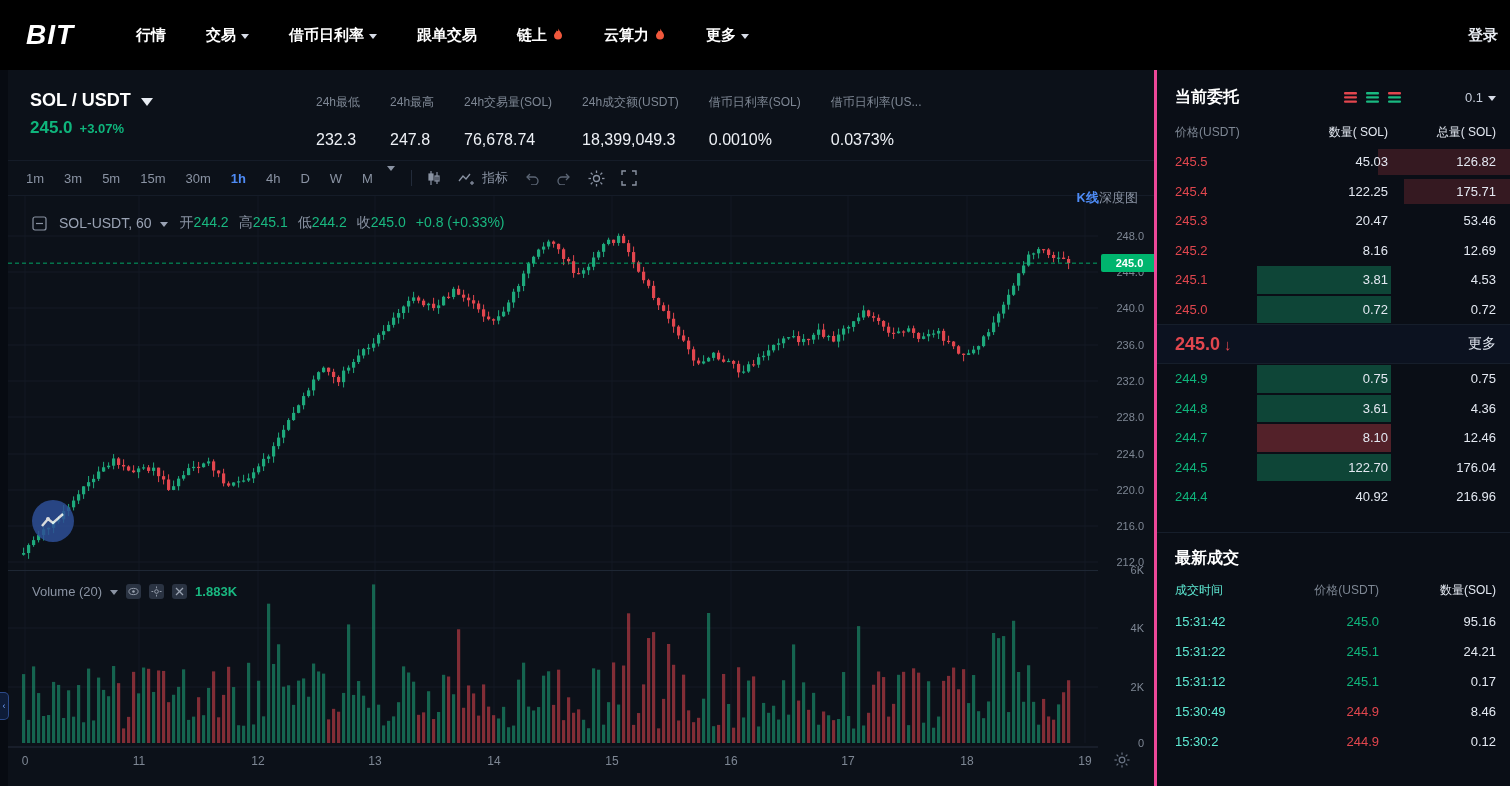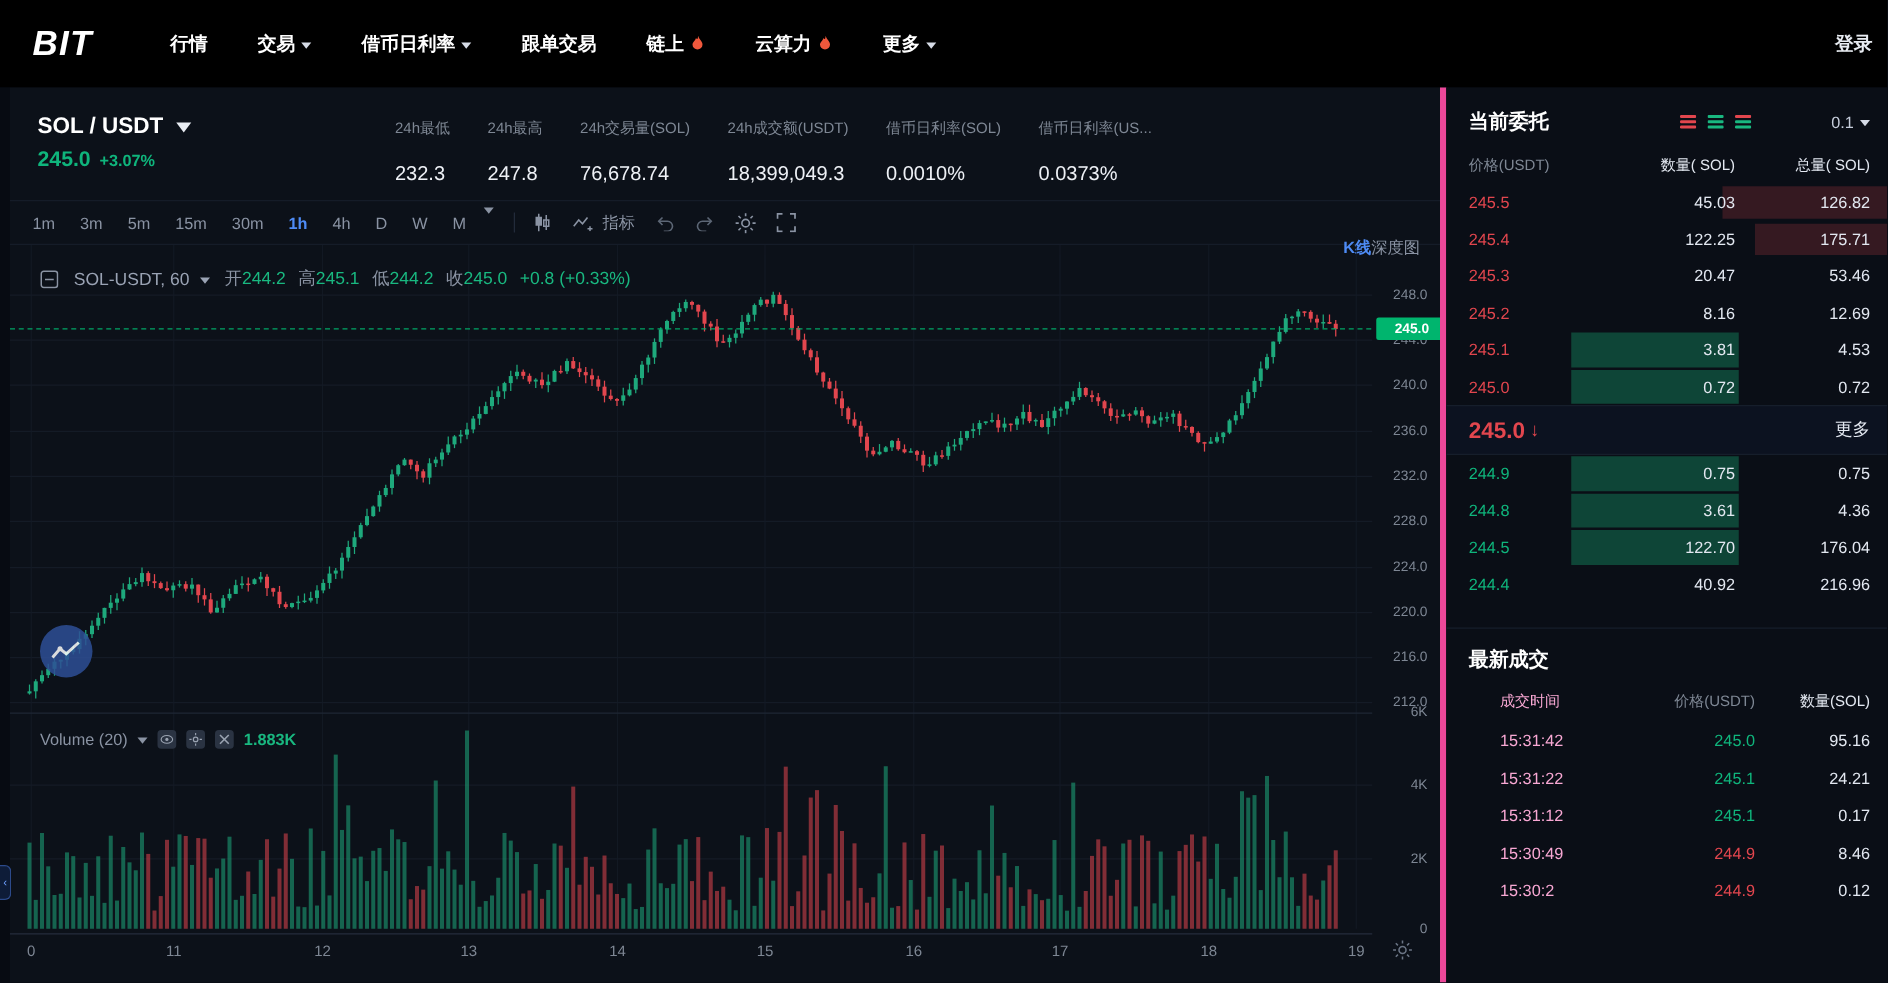--- a/index.html
+++ b/index.html
@@ -11,21 +11,21 @@
   .logo { font-size:28px; font-weight:800; letter-spacing:1px; color:#fff; margin-right:62px; font-style:italic; }
   .nav-items { display:flex; gap:40px; align-items:center; }
   .nav-item { font-size:15px; font-weight:600; color:#fff; display:flex; align-items:center; gap:5px; cursor:pointer; white-space:nowrap; }
   .caret { width:0; height:0; border-left:4px solid transparent; border-right:4px solid transparent; border-top:5px solid #d6dbe6; margin-top:2px; }
   .login { margin-left:auto; font-size:15px; font-weight:600; margin-right:-14px; }
 
   
   .main { display:flex; height:716px; }
   .left-strip { width:8px; position:relative; background:#070b12; }
   .collapse-tab { position:absolute; left:0; top:622px; width:9px; height:28px; background:#0e1c38; border:1px solid #2c4a8a; border-left:none; border-radius:0 5px 5px 0; color:#6ea0ff; font-size:9px; display:flex; align-items:center; justify-content:center; cursor:pointer; }
-  .chart-panel { width:1149px; background:#0c1119; display:flex; flex-direction:column; border-right:5px solid #ec4899;justify-content:flex-end; }
+  .chart-panel { width:1149px; background:#0c1119; display:flex; flex-direction:column; border-right:3px solid #ec4899;justify-content:flex-end; }
   .right-panel { flex:1; background:#0a0e16; overflow:hidden; font-size:13px; }
 
   
   .symbol-row { height:90px; display:flex; align-items:flex-start; padding-left:22px; }
   .symbol-block { width:286px; padding-top:20px; }
   .pair-line { display:flex; align-items:center; gap:10px; font-size:18px; font-weight:700; color:#fff; cursor:pointer; }
   .pair-caret { width:0; height:0; border-left:6px solid transparent; border-right:6px solid transparent; border-top:8px solid #e8ecf2; margin-top:3px; }
   .price-line { margin-top:7px; display:flex; align-items:baseline; gap:7px; }
   .big-price { color:#0fb57c; font-size:17px; font-weight:700; }
   .big-change { color:#0fb57c; font-size:13px; font-weight:600; }
@@ -85,21 +85,21 @@
   .mid-price { color:#e2464e; font-size:18px; font-weight:700; display:flex; align-items:center; gap:4px; cursor:pointer; }
   .mid-arrow { font-size:15px; font-weight:400; }
   .more-link { margin-left:auto; color:#e3e8f1; font-size:14px; cursor:pointer; }
 
   
   .trades { border-top:1px solid #161e2b; margin-top:20px; }
   .tr-title { font-size:16px; font-weight:700; color:#fff; padding:15px 18px 6px; }
   .tr-cols, .tr-row { display:flex; padding:0 14px 0 18px; align-items:center; }
   .tr-cols { height:32px; color:#7e8794; font-size:12px; }
   .tr-row { height:30px; }
-  .t-time { width:108px; color:#f9a8d4;margin-left:25px; }
+  .t-time { width:108px; color:#5eead4; }
   .t-price { width:96px; text-align:right; }
   .t-qty { flex:1; text-align:right; color:#e3e8f1; }
 </style>
 </head>
 <body>
 
 <div class="nav">
   <div class="logo">BIT</div>
   <div class="nav-items" id="nav-items">
       <div class="nav-item">
@@ -1103,20 +1103,26 @@
           <span class="c-qty">0.75</span>
           <span class="c-total">0.75</span>
         </div>
         <div class="ob-row">
           <div class="flash flash-green"></div>
           <span class="c-price green">244.8</span>
           <span class="c-qty">3.61</span>
           <span class="c-total">4.36</span>
         </div>
         <div class="ob-row">
+          <div class="flash flash-red"></div>
+          <span class="c-price green">244.7</span>
+          <span class="c-qty">8.10</span>
+          <span class="c-total">12.46</span>
+        </div>
+        <div class="ob-row">
           <div class="flash flash-green"></div>
           <span class="c-price green">244.5</span>
           <span class="c-qty">122.70</span>
           <span class="c-total">176.04</span>
         </div>
         <div class="ob-row">
           <span class="c-price green">244.4</span>
           <span class="c-qty">40.92</span>
           <span class="c-total">216.96</span>
         </div>

